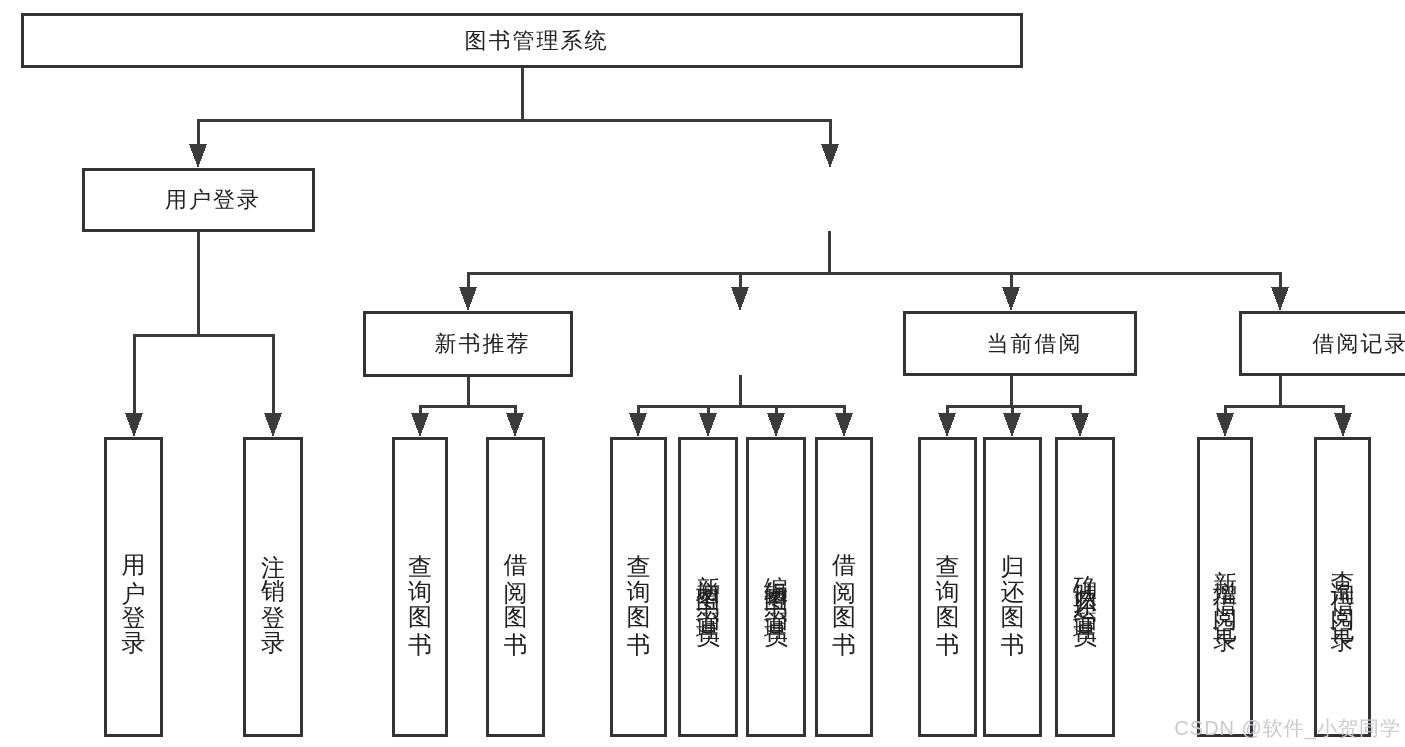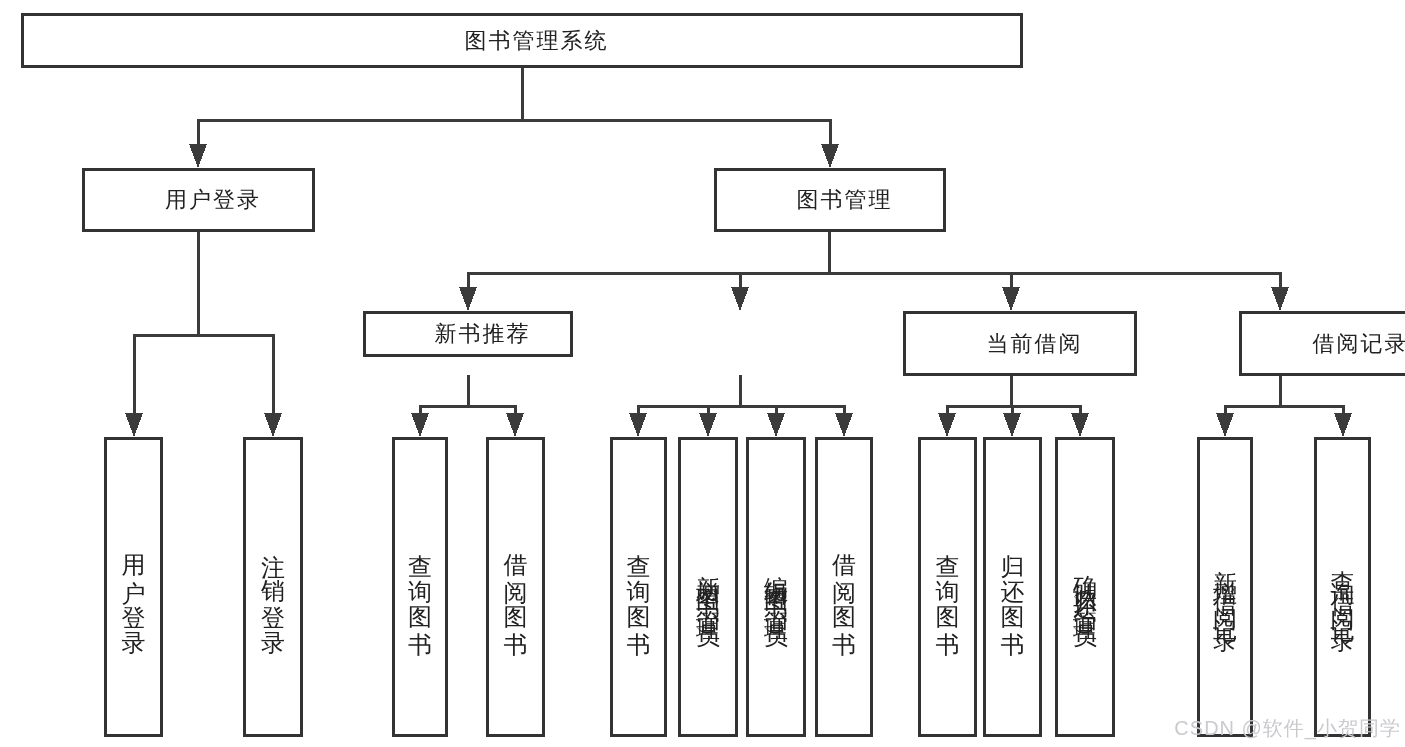--- a/index.html
+++ b/index.html
@@ -103,25 +103,22 @@
     <polygon points="1334,413 1352,413 1343,437"></polygon>
   </svg>
 
   <div class="node" style="left:21px;top:13px;width:1002px;height:55px">
     <span class="lbl">图书管理系统</span>
   </div>
 
   <div class="node" style="left:82px;top:168px;width:233px;height:64px">
     <span class="lbl">用户登录</span>
   </div>
-  <div class="node" style="left:714px;top:168px;width:232px;height:64px">
-    <span class="lbl">图书管理</span>
-  </div>
 
-  <div class="node" style="left:363px;top:311px;width:210px;height:46px">
+  <div class="node" style="left:363px;top:311px;width:210px;height:66px">
     <span class="lbl">新书推荐</span>
   </div>
   <div class="node" style="left:903px;top:311px;width:234px;height:65px">
     <span class="lbl">当前借阅</span>
   </div>
   <div class="node" style="left:1239px;top:311px;width:214px;height:65px">
     <span class="lbl">借阅记录</span>
   </div>
 
   <div class="vnode v4" style="left:104px;width:59px">

